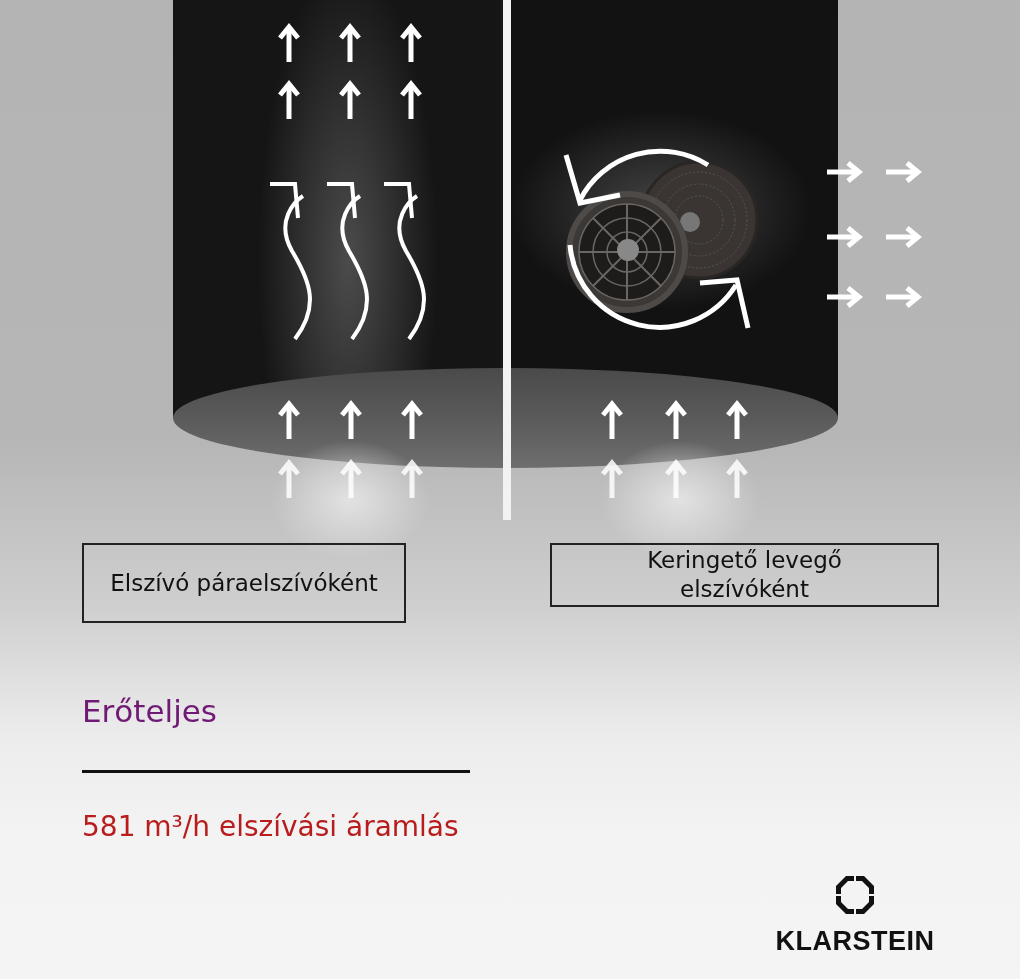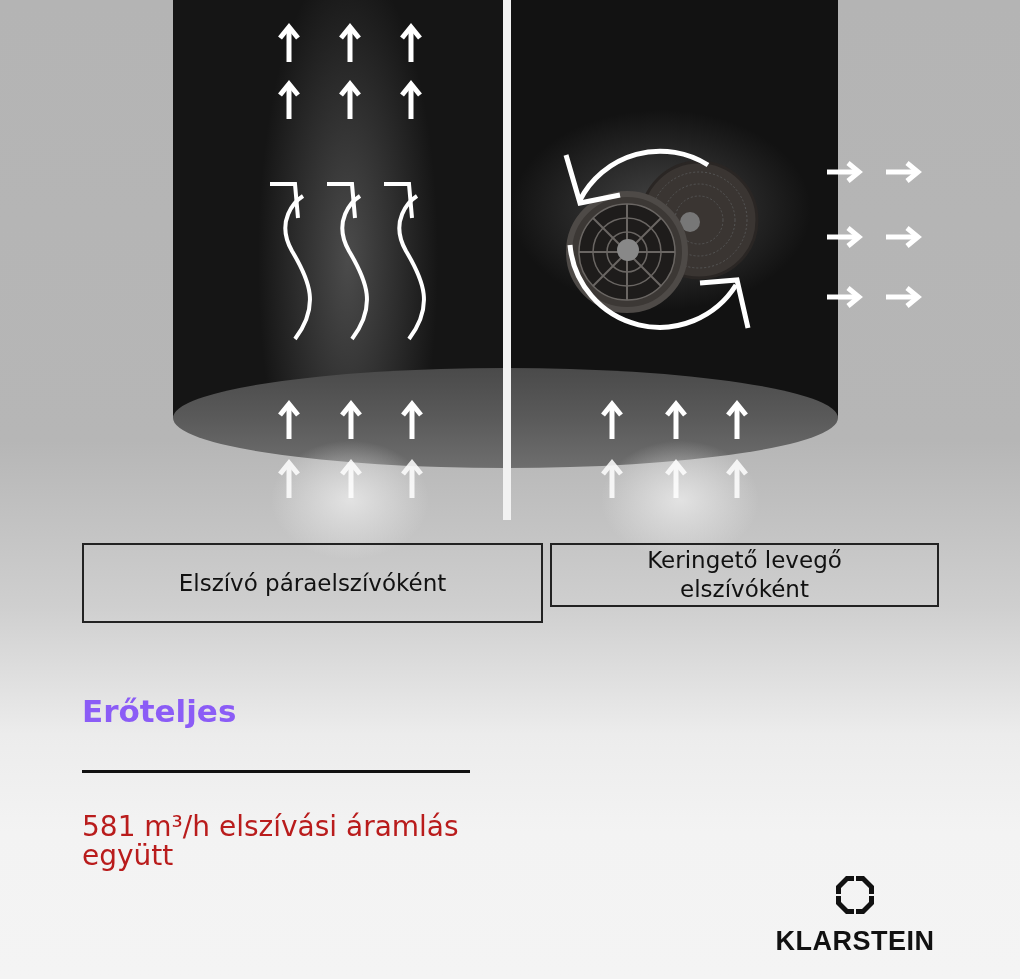--- a/index.html
+++ b/index.html
@@ -15,23 +15,23 @@
   .cyl.right { left:511px; width:327px;
     background: radial-gradient(ellipse 150px 100px at 150px 210px, rgba(110,110,110,0.55), rgba(20,20,20,0) 100%), #121212; }
   .ellipse { position:absolute; left:173px; top:368px; width:665px; height:100px; border-radius:50%;
     background: linear-gradient(180deg,#4a4a4a 0%, #5a5a5a 50%, #6e6e6e 100%); }
   .divider { position:absolute; left:503px; top:0; width:8px; height:520px; background:#f2f2f2; }
   .smoke { position:absolute; top:440px; height:120px; width:160px; border-radius:50%;
     background: radial-gradient(ellipse at center, rgba(235,235,235,0.8), rgba(200,200,200,0) 70%); }
   svg.overlay { position:absolute; left:0; top:0; }
   .label-box { position:absolute; border:2px solid #222; display:flex; align-items:center; justify-content:center;
     text-align:center; font-size:23px; line-height:29px; color:#111; box-sizing:border-box; }
-  .label-box.l { left:82px; top:543px; width:461px; height:80px; }
+  .label-box.l { left:82px; top:543px; width:324px; height:80px; }
   .label-box.r { left:550px; top:543px; width:389px; height:64px; }
-  .heading { position:absolute; left:82px; top:693px; font-size:31px; font-weight:bold; color:#8b5cf6; }
+  .heading { position:absolute; left:82px; top:693px; font-size:31px; font-weight:normal; color:#701a75; }
   .rule { position:absolute; left:82px; top:770px; width:388px; height:3px; background:#111; }
   .desc { position:absolute; left:82px; top:812px; width:420px; font-size:28px; line-height:29px; color:#b91c1c; }
   .desc p { margin:0; }
   .logo { position:absolute; left:760px; top:874px; width:190px; text-align:center; }
   .logo-text { font-family:"Liberation Sans", sans-serif; font-weight:bold; font-size:27px; letter-spacing:0.5px; color:#111; margin-top:6px; }
 </style>
 </head>
 <body>
 
 <div class="scene">
@@ -147,21 +147,20 @@
   <span>
     <span>Keringető levegő</span><br>
     <span>elszívóként</span>
   </span>
 </div>
 
 <div class="heading">Erőteljes</div>
 <div class="rule"></div>
 <div class="desc">
   <p>581 m³/h elszívási áramlás</p>
-  <p>együtt</p>
 </div>
 
 <div class="logo">
   <svg width="42" height="42" viewBox="0 0 42 42">
     <polygon points="12,2 20,2 20,7 14,7 7,14 7,20 2,20 2,12" fill="#111"></polygon>
     <polygon points="22,2 30,2 40,12 40,20 35,20 35,14 28,7 22,7" fill="#111"></polygon>
     <polygon points="2,22 7,22 7,28 14,35 20,35 20,40 12,40 2,30" fill="#111"></polygon>
     <polygon points="35,22 40,22 40,30 30,40 22,40 22,35 28,35 35,28" fill="#111"></polygon>
   </svg>
   <div class="logo-text">KLARSTEIN</div>

